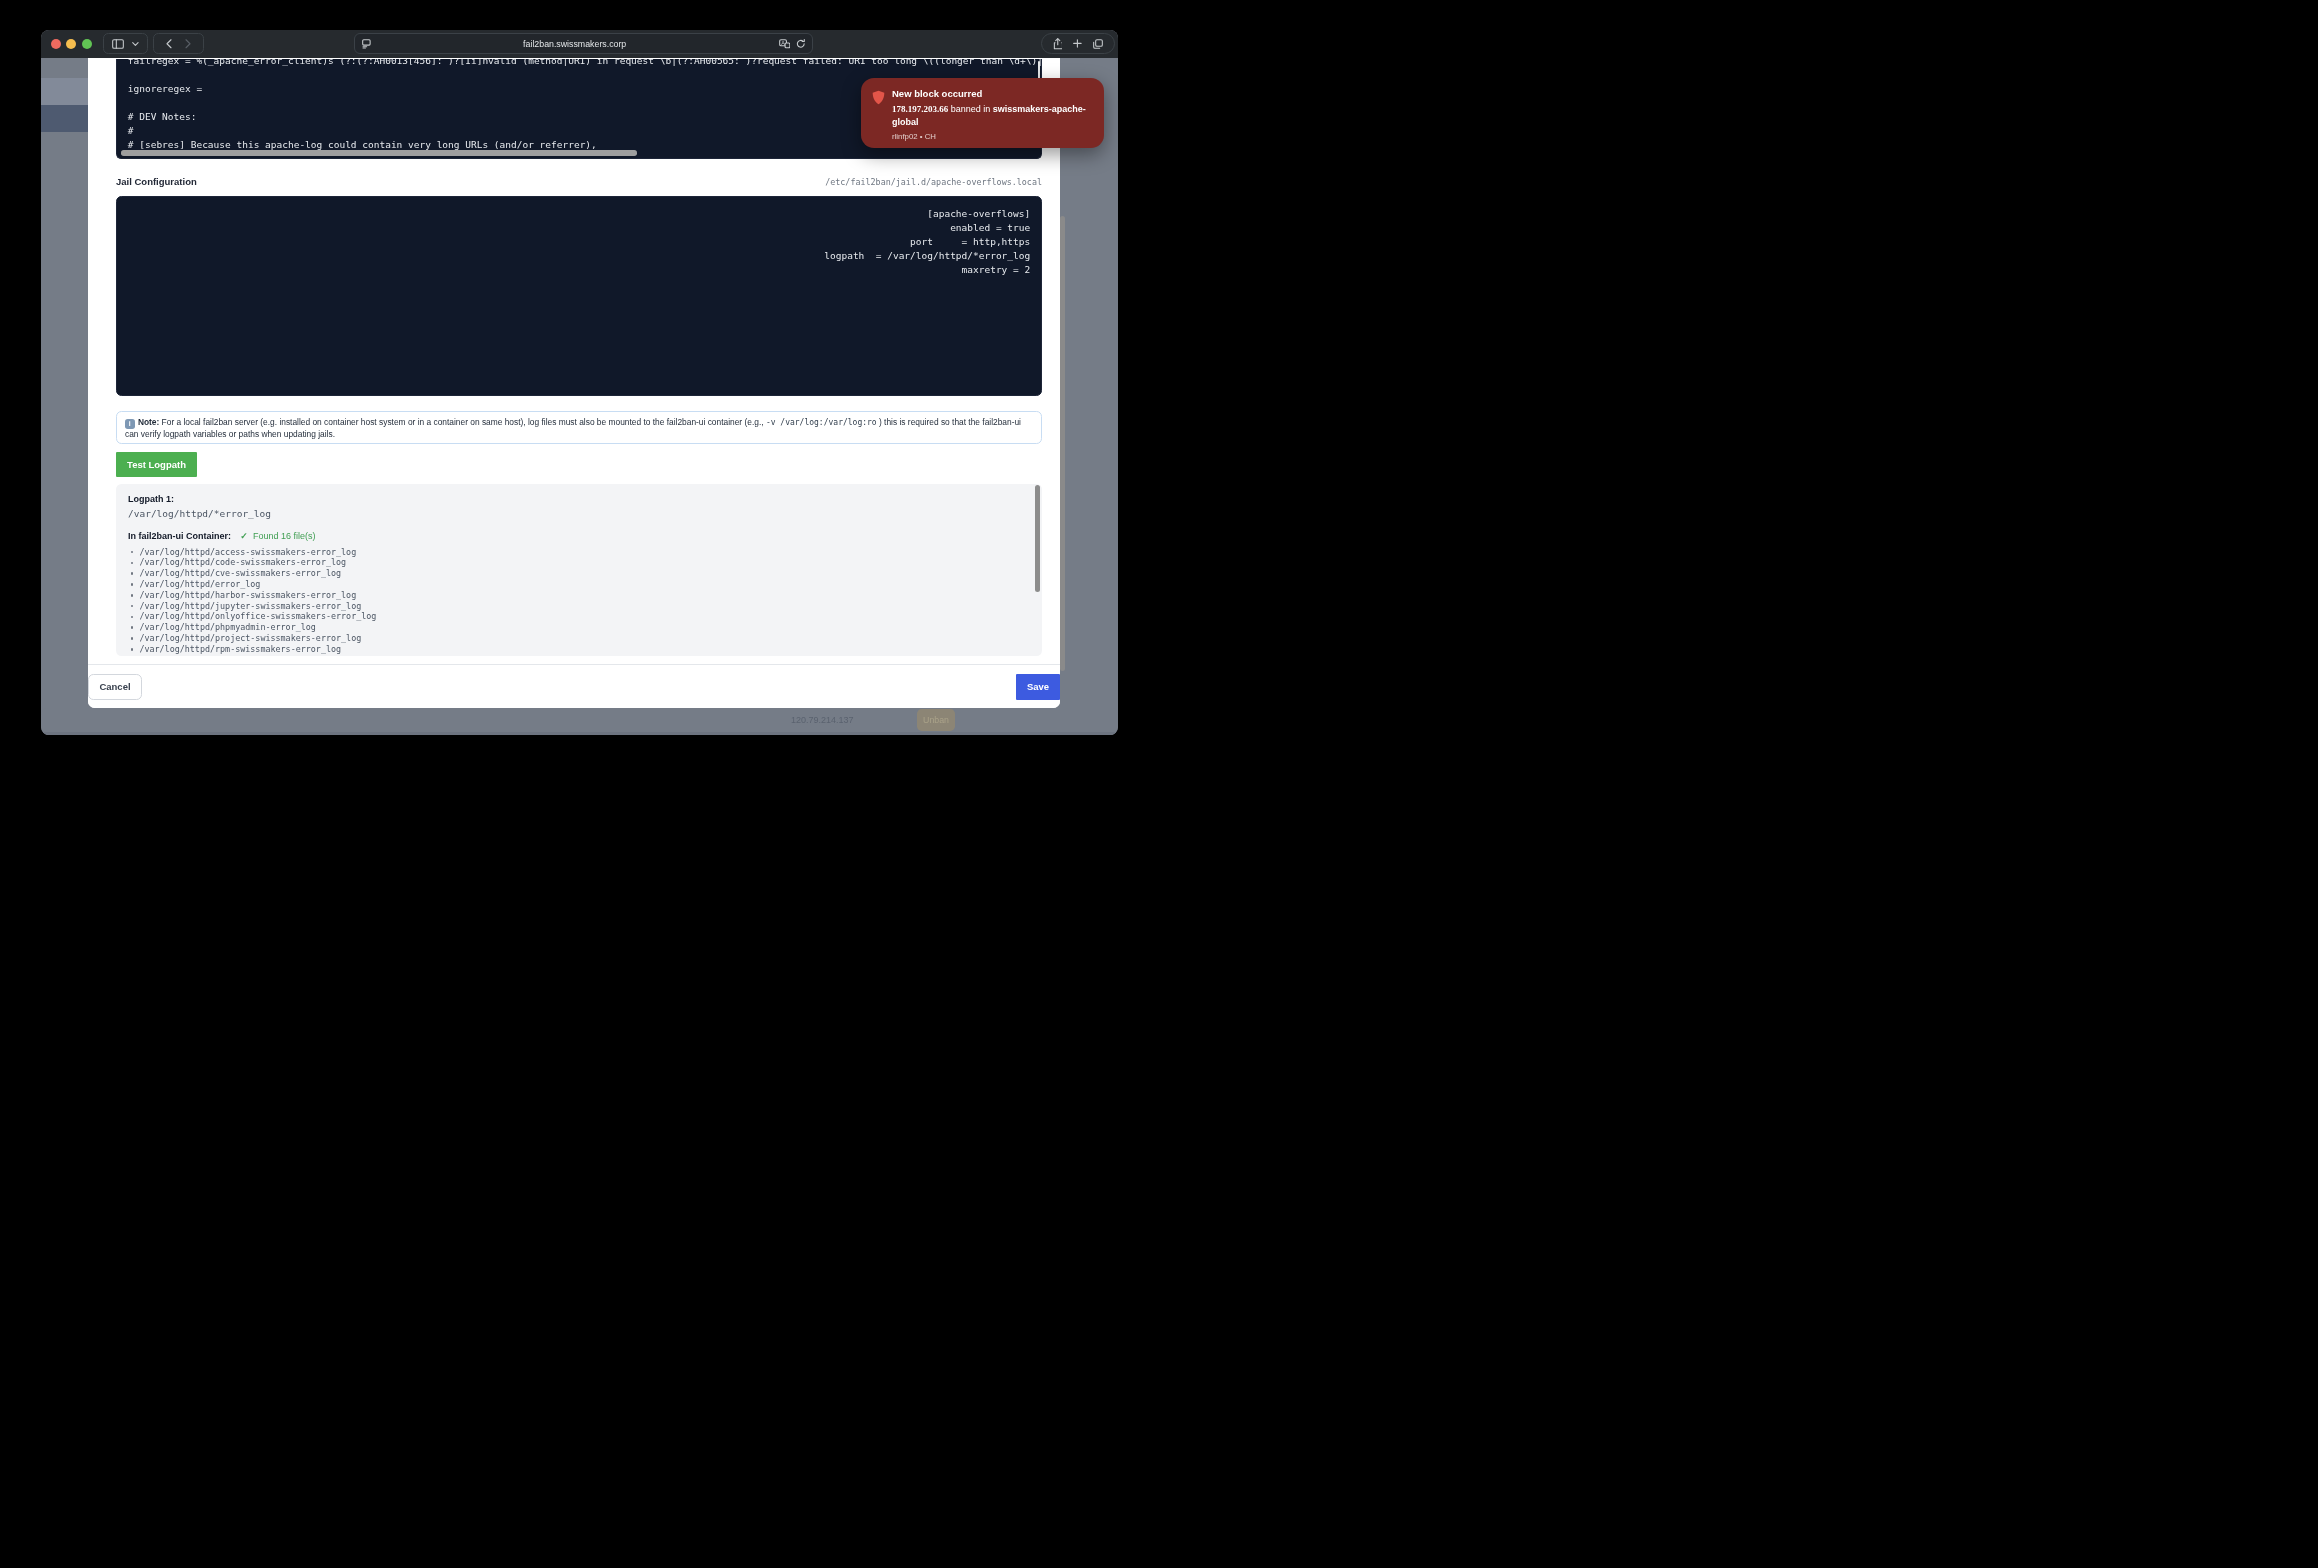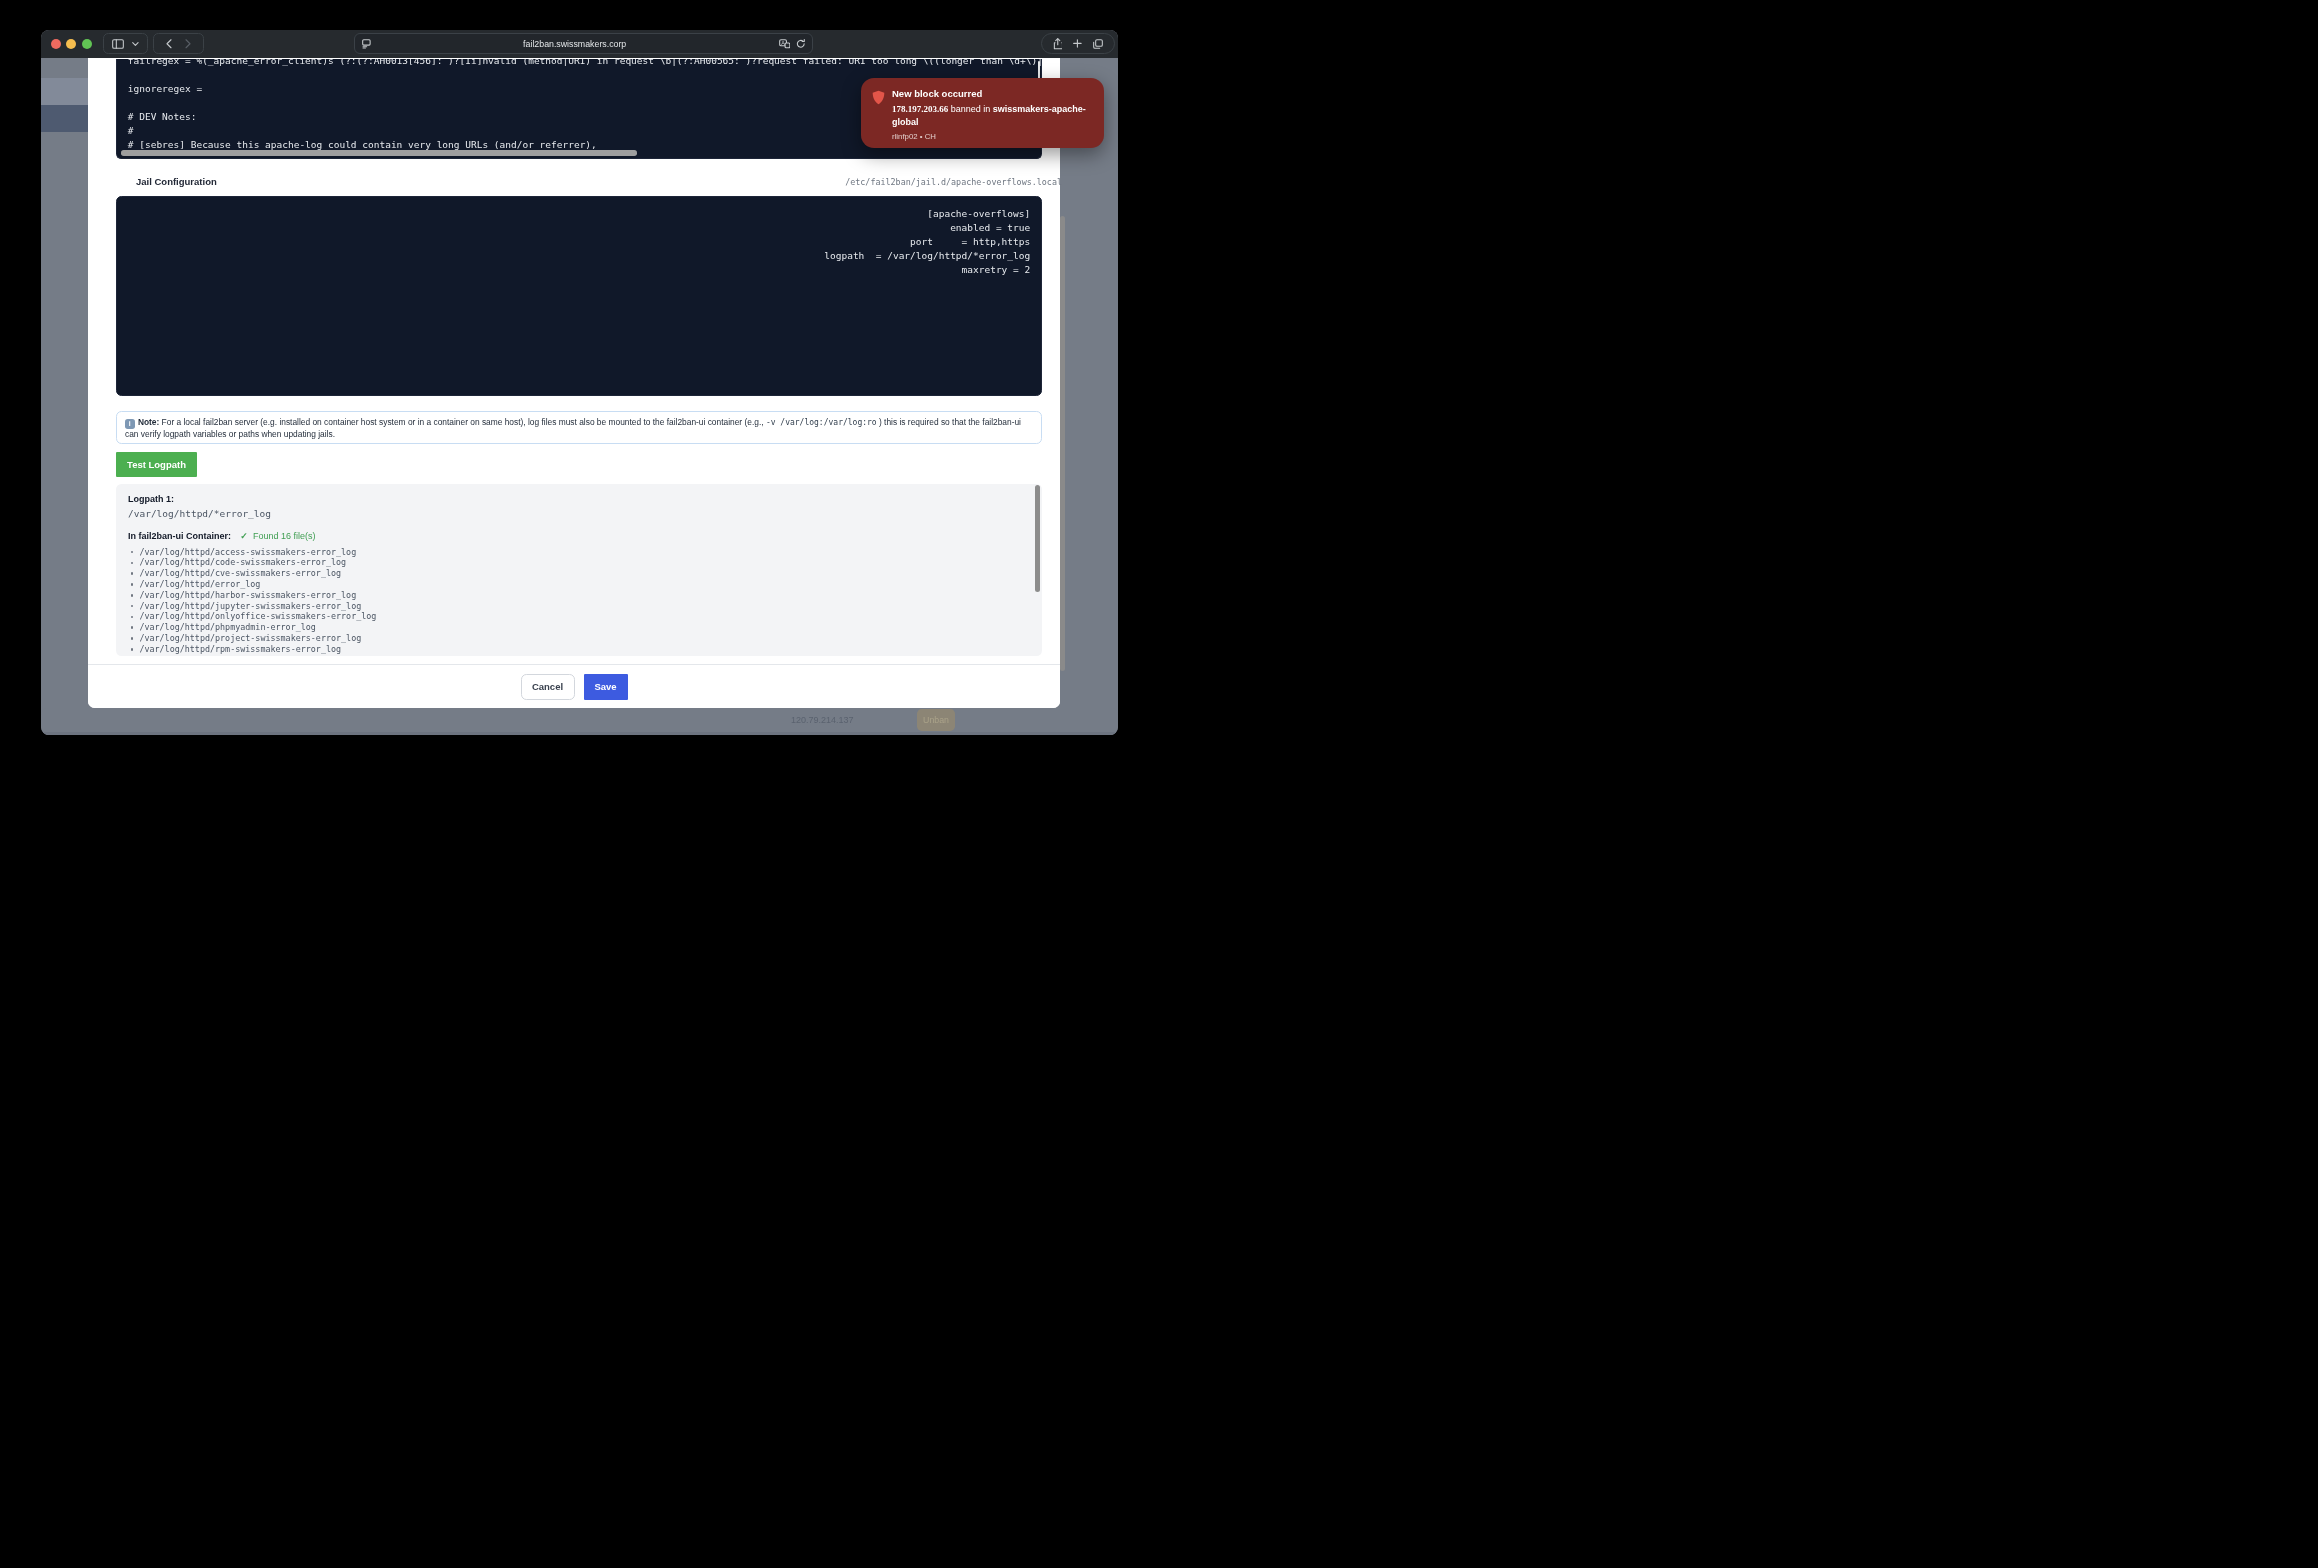--- a/index.html
+++ b/index.html
@@ -48,21 +48,21 @@
   .cline { height:14px; line-height:14px; white-space:pre; }
 
   .editor-top { top:1.4px; height:100px; border-radius:0 0 5.4px 5.4px; border-top:none; }
   .editor-top .code-inner { padding:0 10.8px; margin-top:-5.4px; }
   .hscroll-thumb { position:absolute; left:4px; bottom:2.7px; width:516px; height:5.4px;
                    background:#9e9e9e; border-radius:2.7px; }
   .vscroll-white { position:absolute; right:1.4px; top:2px; width:2px; height:70px;
                    background:#e6e8ea; border-radius:1.4px; }
 
   .section-row { position:absolute; left:28px; top:118px; width:926px; display:flex;
-                 align-items:baseline; justify-content:space-between;margin-left:20px; }
+                 align-items:baseline; justify-content:space-between; }
   .section-title { font-size:9.5px; font-weight:600; color:#222836; }
   .section-path { font-family:"DejaVu Sans Mono", monospace; font-size:8.4px; color:#6e7681; }
 
   .editor-jail { top:138px; height:200px; border-radius:5.4px;text-align:right; }
   .editor-jail .code-inner { padding:9.5px 10.8px; }
 
   .note-box { position:absolute; left:28px; top:353px; width:926px; height:33px;
               border:0.7px solid #c8ddf3; border-radius:5.4px; padding:4.7px 8px;
               font-size:8.4px; color:#1f2937; line-height:11.5px; }
   .note-ico { display:inline-block; width:9.5px; height:9.5px; background:#7e98b4; border-radius:2.7px;
@@ -84,21 +84,21 @@
   .res-container-label { font-weight:bold; color:#111827; }
   .res-found { color:#3f9e52; margin-left:6.8px; }
   .res-check { font-weight:bold; }
   .file-list { margin-top:6px; }
   .file-item { height:10.8px; line-height:10.8px; font-family:"DejaVu Sans Mono", monospace;
                font-size:8.4px; color:#4b5563; display:flex; align-items:center; }
   .dot { width:2.7px; height:2.7px; border-radius:50%; background:#6f7680; margin:0 6px 0 2.7px; flex:none; }
 
   .footer { position:absolute; left:0; bottom:0; width:100%; height:44px; border-top:0.7px solid #e4e7eb;
             border-radius:0 0 6.8px 6.8px; background:#fff; display:flex; align-items:center;
-            justify-content:center; gap:9px; padding-right:0; }
+            justify-content:space-between; gap:9px; padding-right:0; }
   .btn-cancel { width:54px; height:26px; background:#fff; border:0.7px solid #d3d7dd; border-radius:5.4px;
                 color:#39414e; font-size:9.5px; font-weight:600; font-family:"Liberation Sans", sans-serif; }
   .btn-save { width:44px; height:26px; background:#3d5be0; border:none; border-radius:1px;
               color:#fff; font-size:9.5px; font-weight:700; font-family:"Liberation Sans", sans-serif; }
 
   
   .toast { position:absolute; left:820px; top:48px; width:243px; height:70px; background:#7c2824;
            border-radius:13px; z-index:50; box-shadow:0 6.8px 19px rgba(0,0,0,.4);
            padding:10px 10.8px 0 31px; color:#fff; }
   .toast-shield { position:absolute; left:10.8px; top:11.5px; }

